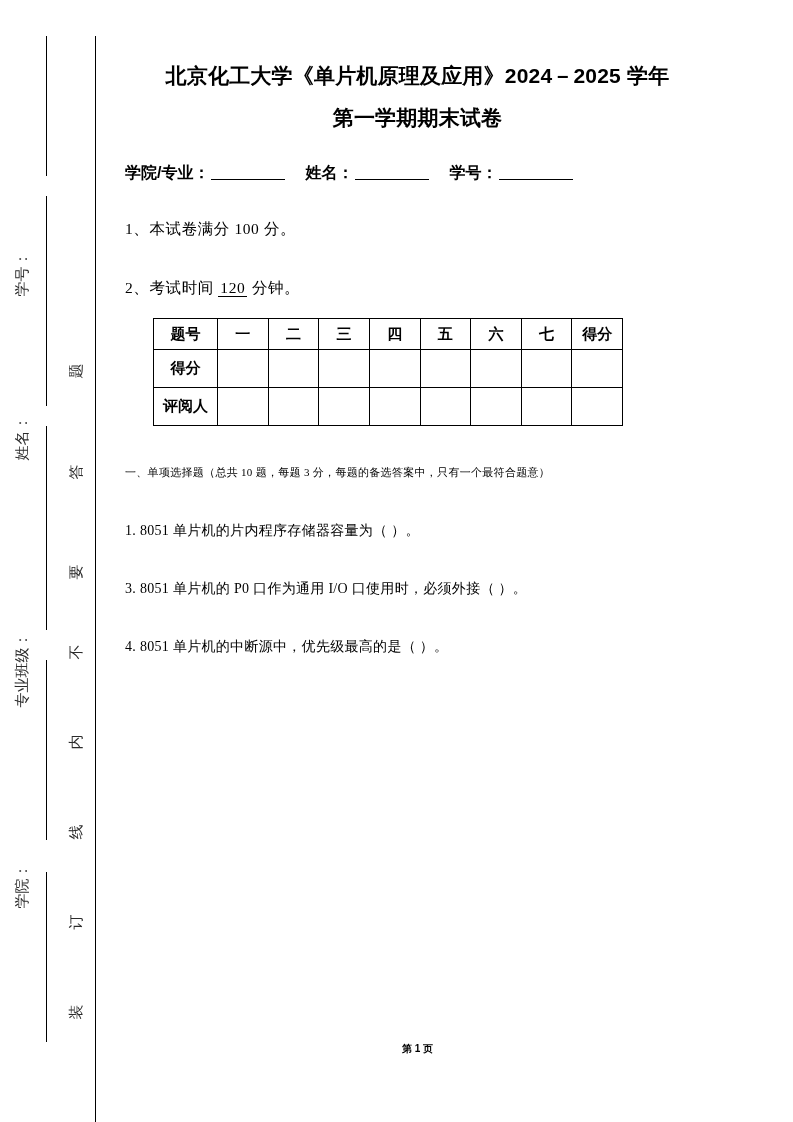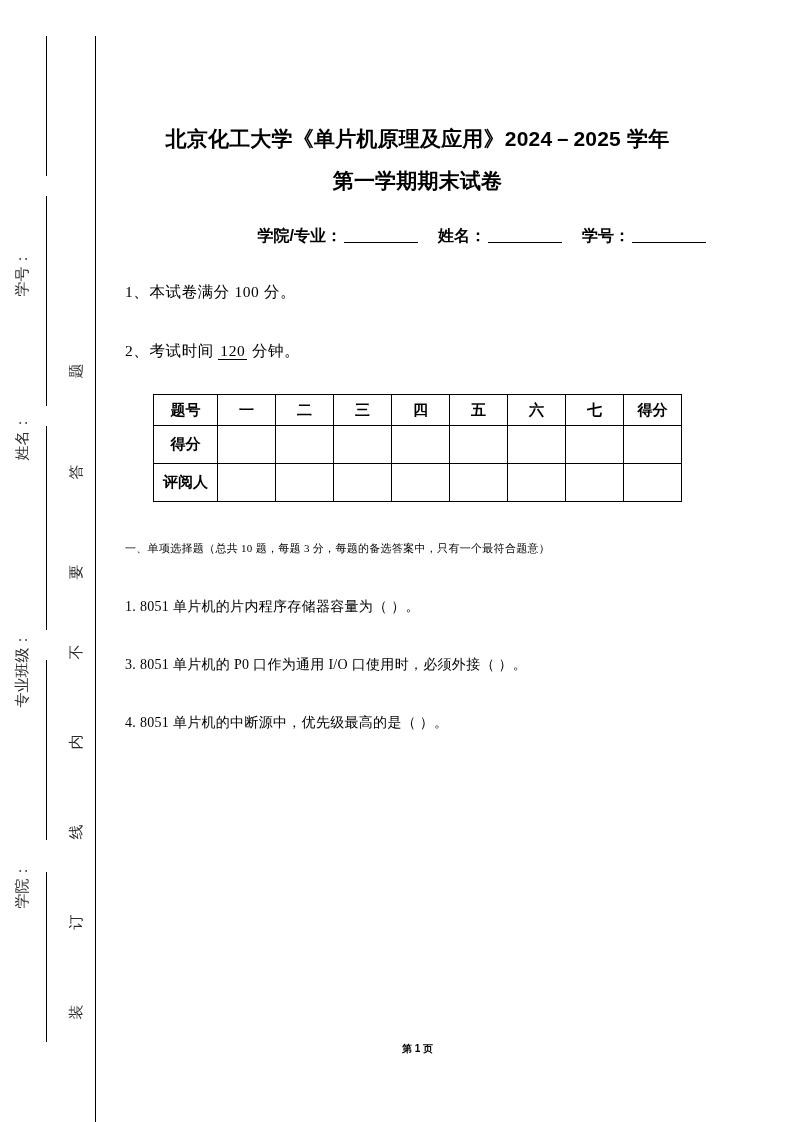--- a/index.html
+++ b/index.html
@@ -70,34 +70,34 @@
   
   #content {
     position: absolute;
     left: 125px;
     top: 0;
     width: 585px;
   }
 
   #doc-title {
     margin: 0;
-    padding-top: 118px;
+    padding-top: 55px;
     font-size: 21px;
     font-weight: bold;
     line-height: 42px;
     text-align: center;
     font-family: "Liberation Sans", "DejaVu Sans", sans-serif;
     letter-spacing: 0.2px;
   }
 
   #student-info {
     margin-top: 24px;
     font-size: 16px;
     font-weight: bold;
-    text-align: right;
+    text-align: left;
     white-space: nowrap;
     font-family: "Liberation Sans", "DejaVu Sans", sans-serif;
   }
   #student-info .blank {
     display: inline-block;
     width: 74px;
     border-bottom: 1.4px solid #000;
     margin: 0 4px 0 2px;
     vertical-align: -2px;
   }
@@ -110,24 +110,24 @@
     letter-spacing: 0.6px;
   }
   .notice-head { margin-top: 37px; }
   .u-val {
     border-bottom: 1.2px solid #000;
     padding: 0 2px;
   }
 
   
   #score-table {
-    margin-top: 29px;
+    margin-top: 16px;
     margin-left: 28px;
     border-collapse: collapse;
-    width: 529px;
+    width: 470px;
     table-layout: fixed;
   }
   #score-table td {
     border: 1px solid #000000;
     text-align: center;
     font-size: 15px;
     font-weight: bold;
     font-family: "Liberation Sans", "DejaVu Sans", sans-serif;
     padding: 0;
   }

